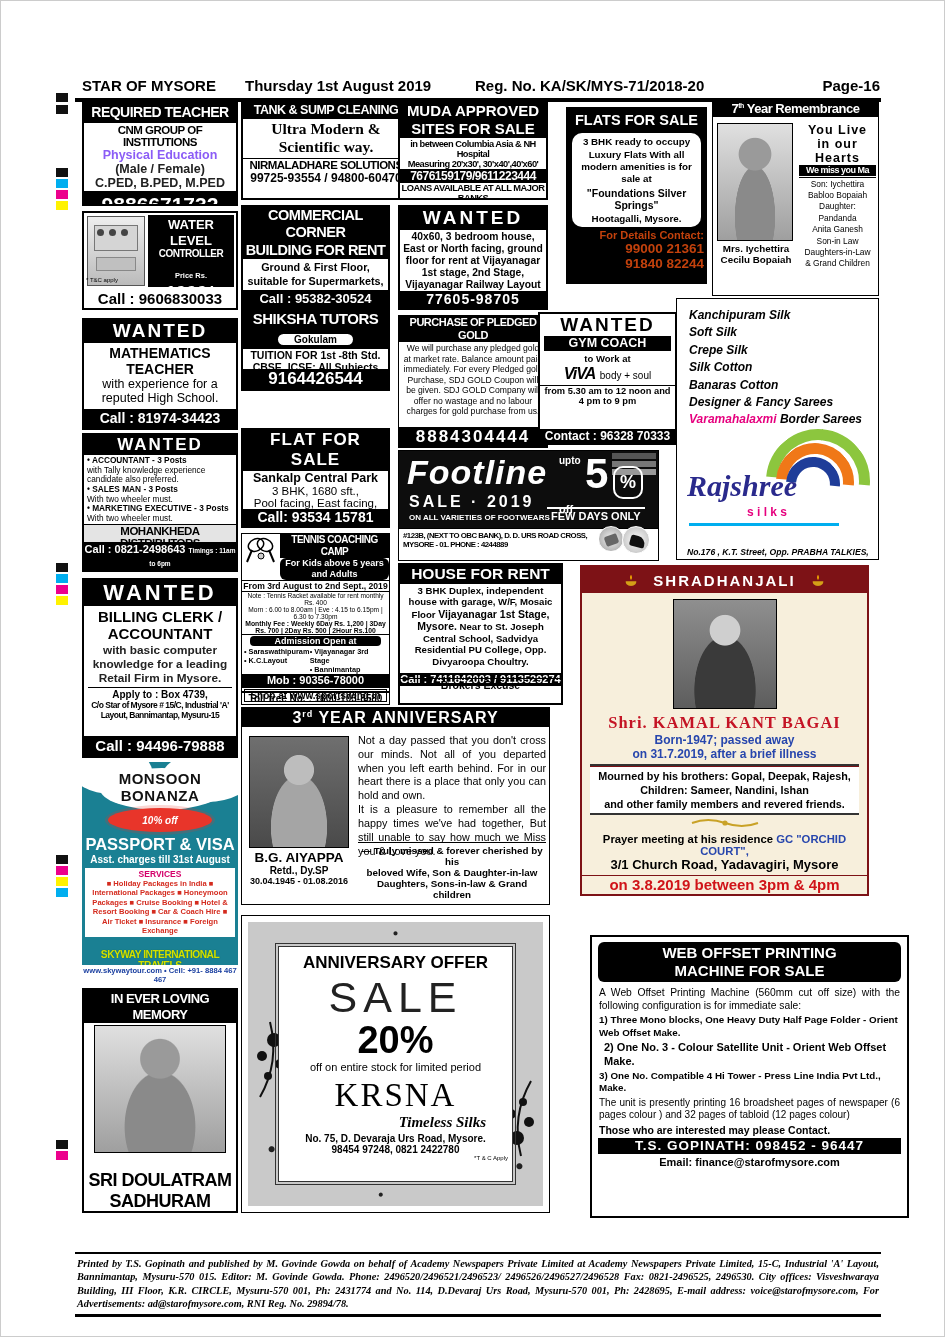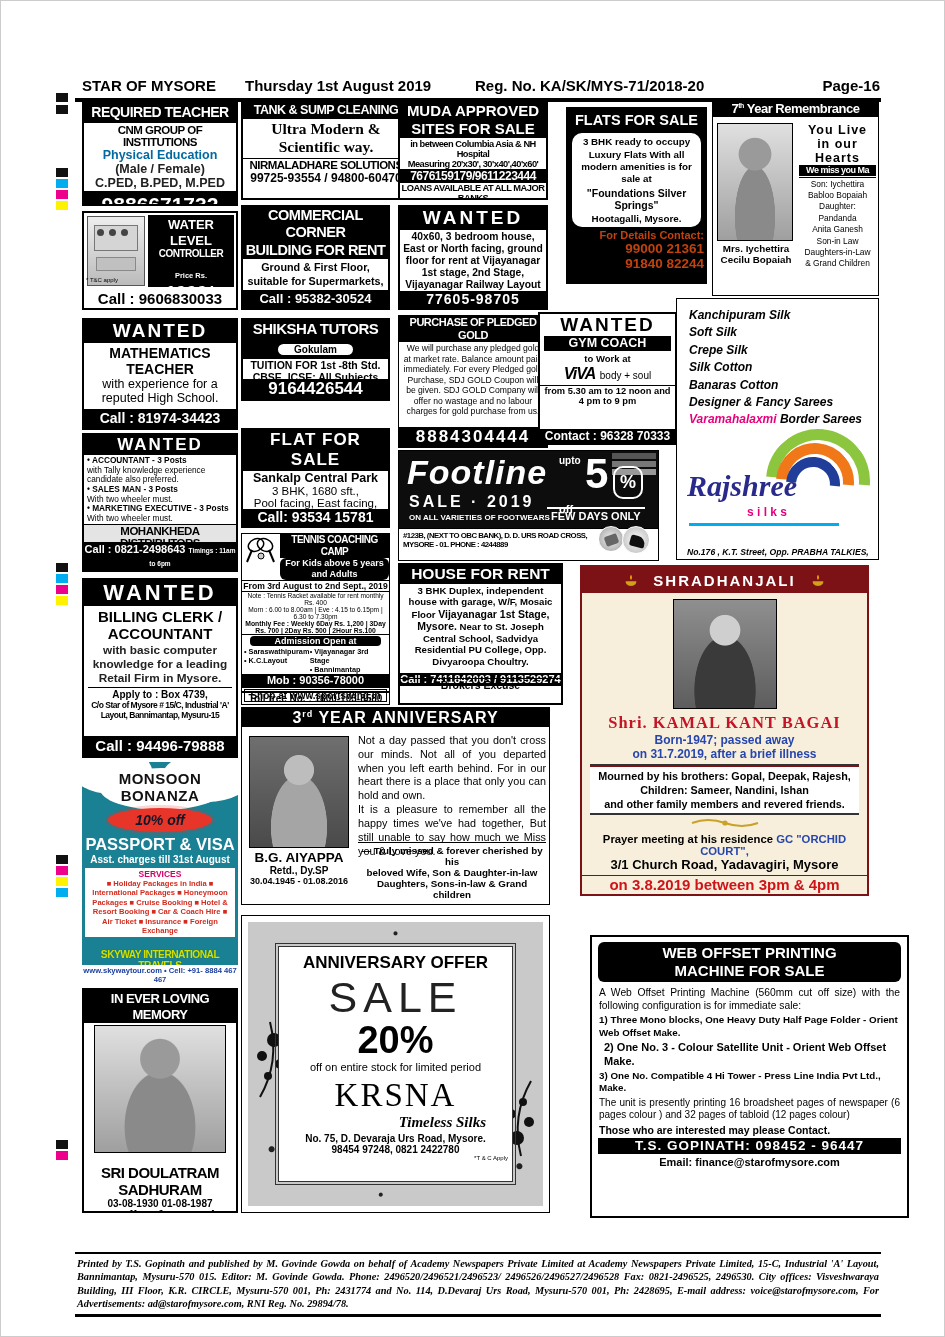--- a/index.html
+++ b/index.html
@@ -50,21 +50,21 @@
     <span style="position:absolute;left:0">STAR OF MYSORE</span>
     <span style="position:absolute;left:163px">Thursday 1st August 2019</span>
     <span style="position:absolute;left:393px">Reg. No. KA/SK/MYS-71/2018-20</span>
     <span style="position:absolute;right:0">Page-16</span>
   </div>
   <div class="hline" style="left:75px;top:98px;width:806px;height:4px"></div>
 
   <div class="ad" style="left:82px;top:100px;width:156px;height:106px">
     <div class="bar cond" style="font-size:14px;padding:2px 0">REQUIRED TEACHER</div>
     <div class="ctr b cond" style="font-size:11.5px;margin-top:1px">CNM GROUP OF INSTITUTIONS</div>
-    <div class="ctr b" style="font-size:12.5px;color:#0369a1">Physical Education</div>
+    <div class="ctr b" style="font-size:12.5px;color:#8b5cf6">Physical Education</div>
     <div class="ctr b" style="font-size:12.5px;color:#222">(Male / Female)</div>
     <div class="ctr b" style="font-size:12.5px;color:#222">C.PED, B.PED, M.PED</div>
     <div class="bar" style="font-size:21px;margin-top:1px;padding:1px 0">9886671732</div>
   </div>
 
   <div class="ad" style="left:82px;top:211px;width:156px;height:99px">
     <div style="position:absolute;left:3px;top:3px;width:58px;height:70px;background:linear-gradient(#eee,#bbb);border:1px solid #555">
       <div style="position:absolute;left:6px;top:8px;width:44px;height:26px;background:#d5d5d5;border:1px solid #777"></div>
       <div style="position:absolute;left:9px;top:12px;width:7px;height:7px;border-radius:50%;background:#444"></div>
       <div style="position:absolute;left:21px;top:12px;width:7px;height:7px;border-radius:50%;background:#444"></div>
@@ -122,21 +122,21 @@
     <div class="bar" style="position:absolute;bottom:0;left:0;right:0;font-size:15px;padding:1px 0">Call : 94496-79888</div>
   </div>
 
   <div class="ad" style="left:82px;top:762px;width:156px;height:223px;border:none;background:#1a8093">
     <div style="position:absolute;left:-10px;top:-14px;width:80px;height:46px;background:#fff;border-radius:50%"></div>
     <div style="position:absolute;right:-14px;top:-10px;width:90px;height:50px;background:#fff;border-radius:50%"></div>
     <div style="position:absolute;left:18px;top:6px;width:124px;height:42px;background:#fff;border-radius:50%"></div>
     <div class="ctr b" style="position:relative;font-size:15px;padding-top:8px;color:#111;letter-spacing:0.5px">MONSOON</div>
     <div class="ctr b" style="position:relative;font-size:15px;color:#111;letter-spacing:0.5px">BONANZA</div>
     <div style="position:relative;margin:4px auto 0;width:104px;height:24px;background:#e8352a;border-radius:50%;display:flex;align-items:center;justify-content:center;box-shadow:0 0 0 3px #e8352a33">
-      <span class="b i" style="color:#0f172a;font-size:14px">10% off</span>
+      <span class="b i" style="color:#ffffff;font-size:10px">10% off</span>
     </div>
     <div class="ctr b" style="color:#fff;font-size:16.5px;margin-top:3px">PASSPORT &amp; VISA</div>
     <div class="ctr b" style="color:#fff;font-size:10px">Asst. charges till 31st August</div>
     <div style="background:#fff;margin:3px 3px 0;padding:1px 2px">
       <div class="ctr b" style="color:#d4006a;font-size:8.5px">SERVICES</div>
       <div class="ctr b" style="color:#d42b1e;font-size:7.6px;line-height:1.25">■ Holiday Packages in India ■ International Packages ■ Honeymoon Packages ■ Cruise Booking ■ Hotel &amp; Resort Booking ■ Car &amp; Coach Hire ■ Air Ticket ■ Insurance ■ Foreign Exchange</div>
     </div>
     <div class="ctr b cond" style="font-size:10.2px;color:#d6e000;text-shadow:0 0 1px #063;margin-top:12px">SKYWAY INTERNATIONAL TRAVELS</div>
     <div style="position:relative;color:#fff;text-align:center;font-size:6.3px;line-height:1.25">
       <span style="position:absolute;left:3px;top:1px;background:#fff;color:#1a3fa0;font-weight:bold;font-size:5px;padding:1px 2px;border:1px solid #888">SKYWAY</span>
@@ -145,21 +145,21 @@
       <div>Recognised by Ministry of Tourism, Govt. of India</div>
       <div>ISO 9001-2015 Certified Travel  Company</div>
       <div class="b" style="font-size:8px">370/4, J.L.B. Road, Mysore-570005</div>
     </div>
     <div class="ctr b" style="position:absolute;bottom:0;left:0;right:0;background:#fff;color:#1a3fa0;font-size:7.6px;padding:1px 0">www.skywaytour.com  •  Cell: +91- 8884 467 467</div>
   </div>
 
   <div class="ad" style="left:82px;top:988px;width:156px;height:225px">
     <div class="bar cond" style="font-size:13px;padding:1px 0">IN EVER LOVING MEMORY</div>
     <div class="photo" style="margin:2px auto 0;width:132px;height:128px"></div>
-    <div class="ctr b cond" style="font-size:15px;margin-top:11px">SRI DOULATRAM SADHURAM</div>
+    <div class="ctr b cond" style="font-size:18px;margin-top:17px">SRI DOULATRAM SADHURAM</div>
     <div class="ctr b" style="font-size:10px">03-08-1930      01-08-1987</div>
     <div class="ctr b i" style="font-size:14.5px;line-height:1.1">You live forever in</div>
     <div class="ctr b i" style="font-size:14.5px;line-height:1.1">our hearts</div>
 
   </div>
 
   <div class="ad" style="left:241px;top:100px;width:170px;height:100px">
     <div class="bar cond" style="font-size:12.5px;padding:1px 0">TANK &amp; SUMP CLEANING</div>
     <div class="ctr b serif" style="font-size:15.5px;margin-top:1px">Ultra Modern &amp;</div>
     <div class="ctr b serif" style="font-size:15.5px">Scientific way.</div>
@@ -168,21 +168,21 @@
 
   </div>
 
   <div class="ad" style="left:241px;top:205px;width:149px;height:105px">
     <div class="bar cond" style="font-size:14.5px">COMMERCIAL CORNER</div>
     <div class="bar cond" style="font-size:14.5px">BUILDING FOR RENT</div>
     <div class="ctr b" style="font-size:10.8px;padding:2px 3px;line-height:1.25">Ground &amp; First Floor, suitable for Supermarkets, Offices and Banks etc., located in Rajivnagar 2nd Stage, Mysore-19.</div>
     <div class="bar" style="position:absolute;bottom:0;left:0;right:0;font-size:13px;padding:1px 0">Call : 95382-30524</div>
   </div>
 
-  <div class="ad" style="left:241px;top:318px;width:149px;height:83px">
+  <div class="ad" style="left:241px;top:308px;width:149px;height:83px">
     <div class="bar cond" style="font-size:15px">SHIKSHA TUTORS</div>
     <div class="bar" style="padding-bottom:1px"><span style="background:#fff;color:#000;border-radius:8px;font-size:10px;font-weight:bold;padding:0 16px">Gokulam</span></div>
     <div class="ctr b" style="font-size:10.5px;border-top:1px solid #000">TUITION FOR 1st -8th Std.</div>
     <div class="ctr b" style="font-size:10.5px">CBSE, ICSE: All Subjects</div>
     <div class="ctr b" style="font-size:13px;letter-spacing:1px">TUTOR REQUIRED</div>
     <div class="ctr b" style="font-size:10px">For English</div>
     <div class="bar" style="position:absolute;bottom:0;left:0;right:0;font-size:17px">9164426544</div>
   </div>
 
   <div class="ad" style="left:241px;top:428px;width:149px;height:100px">

